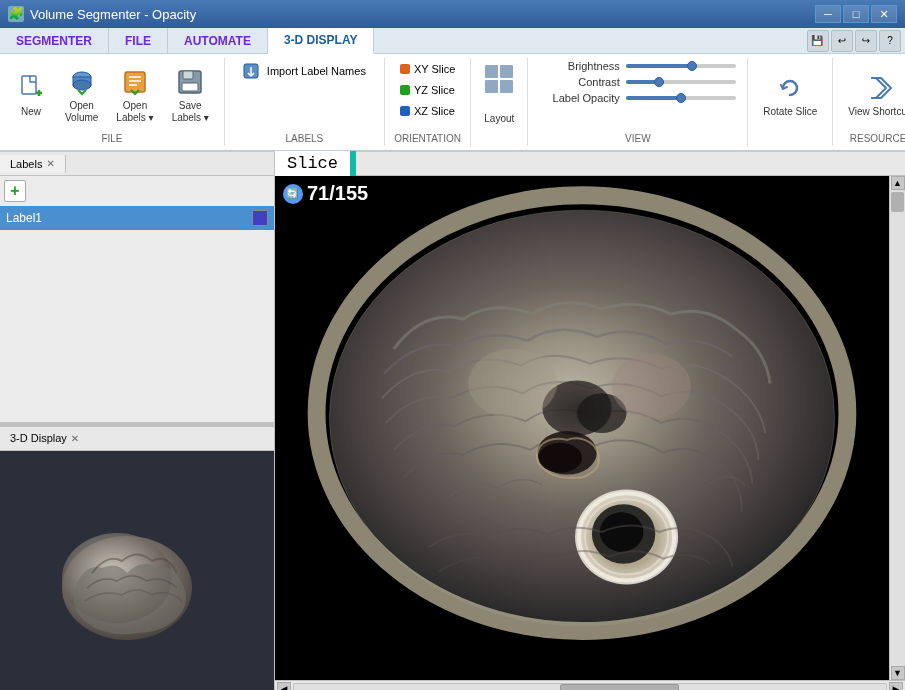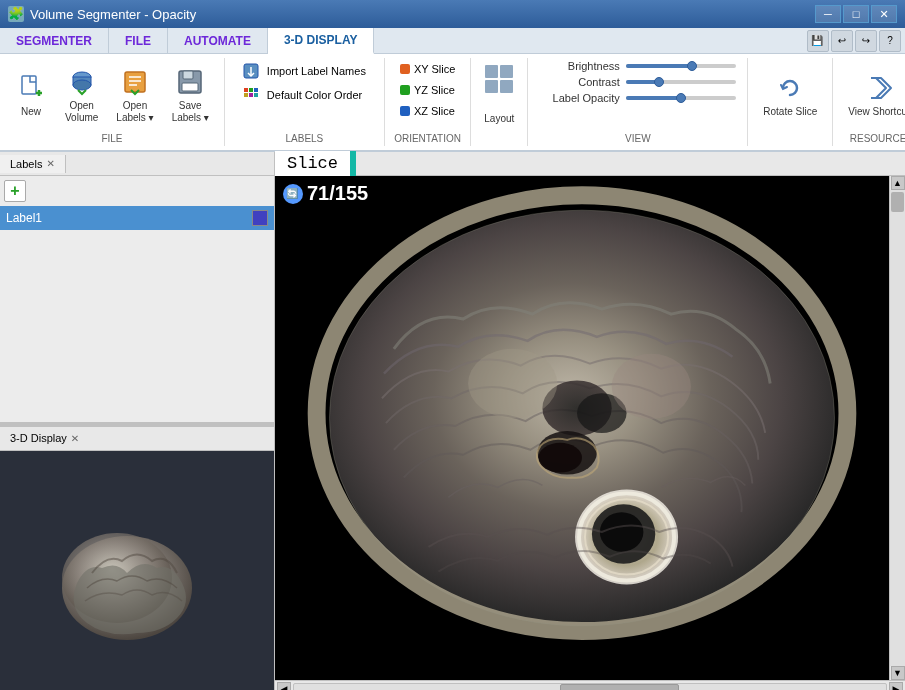--- a/index.html
+++ b/index.html
@@ -193,31 +193,20 @@
 
   <div class="ribbon-group" style="min-width:160px;">
     <div class="ribbon-group-content import-btns" style="flex-direction:column; align-items:flex-start;">
       <div class="import-btn">
         <svg width="16" height="16" viewBox="0 0 16 16">
           <rect x="1" y="1" width="14" height="14" rx="2" fill="#5a8fc0" stroke="#2255aa" stroke-width="1"></rect>
           <line x1="8" y1="4" x2="8" y2="12" stroke="white" stroke-width="1.5"></line>
           <polyline points="5,10 8,13 11,10" fill="none" stroke="white" stroke-width="1.5"></polyline>
         </svg>
         <span>Import Label Names</span>
-      </div>
-      <div class="import-btn">
-        <svg width="16" height="16" viewBox="0 0 16 16">
-          <rect x="1" y="1" width="4" height="4" fill="#e04020"></rect>
-          <rect x="6" y="1" width="4" height="4" fill="#20a020"></rect>
-          <rect x="11" y="1" width="4" height="4" fill="#2060c0"></rect>
-          <rect x="1" y="6" width="4" height="4" fill="#c0a020"></rect>
-          <rect x="6" y="6" width="4" height="4" fill="#a020a0"></rect>
-          <rect x="11" y="6" width="4" height="4" fill="#20a0a0"></rect>
-        </svg>
-        <span>Default Color Order</span>
       </div>
     </div>
     <span class="ribbon-group-label">LABELS</span>
   </div>
 
   <div class="ribbon-group">
     <div class="ribbon-group-content slice-btns" style="flex-direction:column; align-items:flex-start; gap:3px;">
       <div class="slice-btn">
         <div class="slice-dot dot-xy"></div>
         <span>XY Slice</span>

